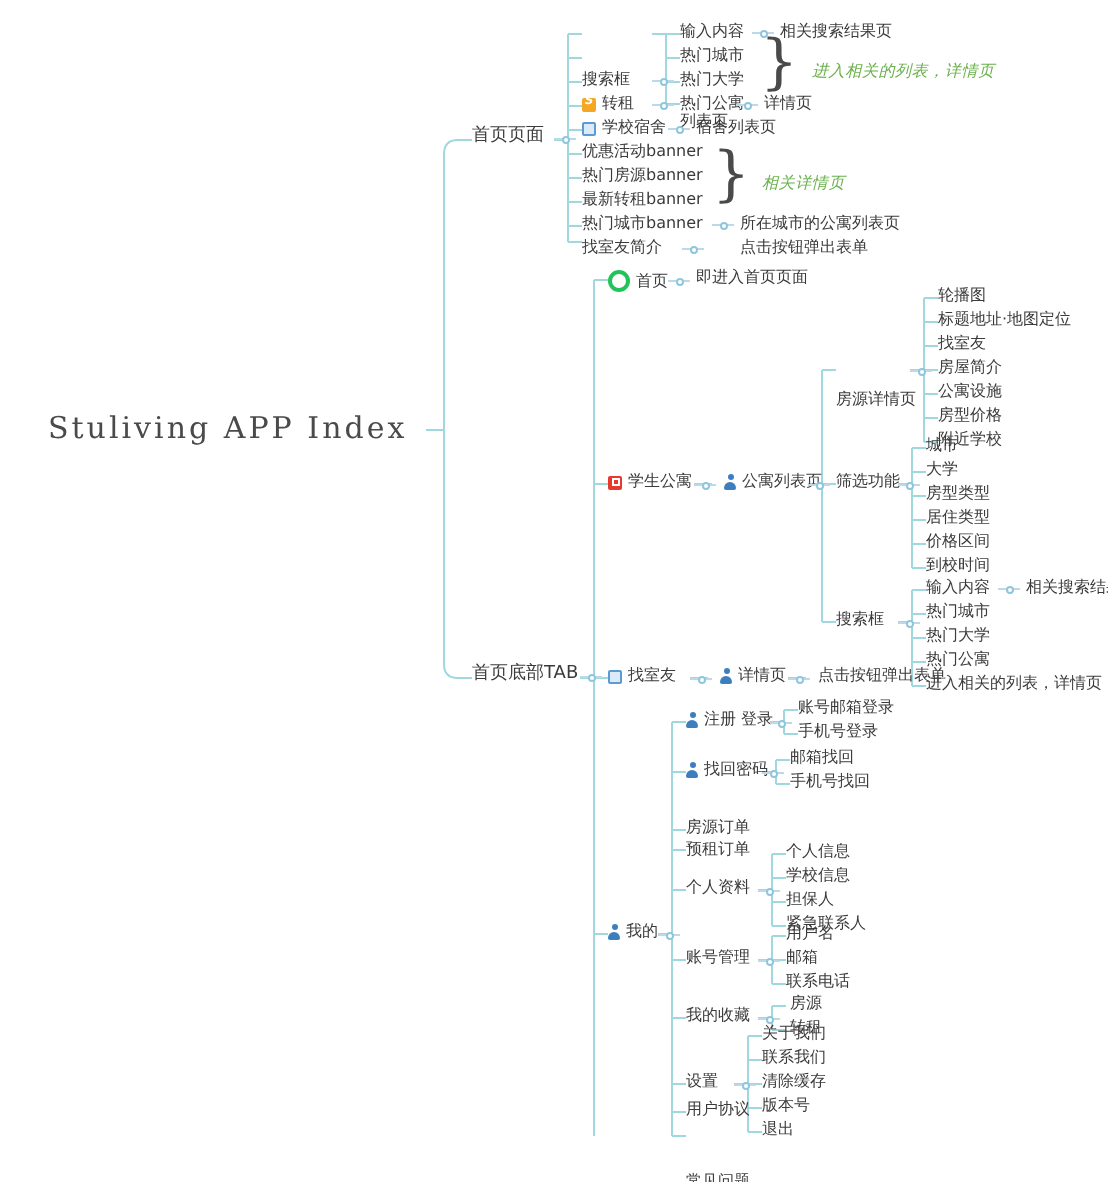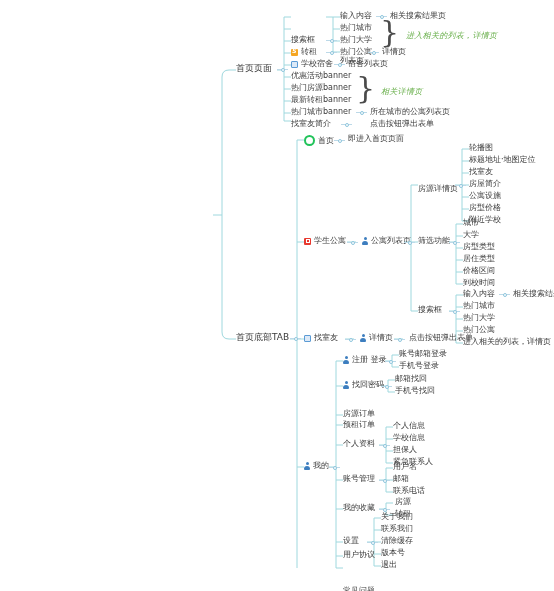--- a/index.html
+++ b/index.html
@@ -188,20 +188,23 @@
       <path d="M367 542 L374 542"></path>
       <path d="M374 518 L374 566"></path>
       <path d="M374 518 L381 518"></path>
         <path d="M374 530 L381 530"></path>
       <path d="M374 542 L381 542"></path>
         <path d="M374 554 L381 554"></path>
       <path d="M374 566 L381 566"></path>
     </g>
   </svg>
 
+  <div class="node root" style="left:24px;top:207px;">
+    <span class="lbl">Stuliving APP Index</span>
+  </div>
 
   <div class="node l1" style="left:236px;top:64px;">
     <span class="lbl">首页页面</span>
   </div>
   <div class="conn" style="left:277px;top:67px;">
       <i class="bar"></i>
       <i class="dot"></i>
     </div>
 
   <div class="node" style="left:291px;top:36px;">
@@ -334,21 +337,21 @@
     </div>
   <div class="node" style="left:362px;top:237px;">
     <i class="ico person"></i>
     <span class="lbl">公寓列表页</span>
   </div>
   <div class="conn" style="left:404px;top:240px;">
       <i class="bar"></i>
       <i class="dot"></i>
     </div>
 
-  <div class="node" style="left:418px;top:185px;">
+  <div class="node" style="left:418px;top:196px;">
     <span class="lbl">房源详情页</span>
   </div>
   <div class="conn" style="left:455px;top:183px;">
       <i class="bar"></i>
       <i class="dot"></i>
     </div>
 
   <div class="node" style="left:469px;top:144px;">
       <span class="lbl">轮播图</span>
     </div>

